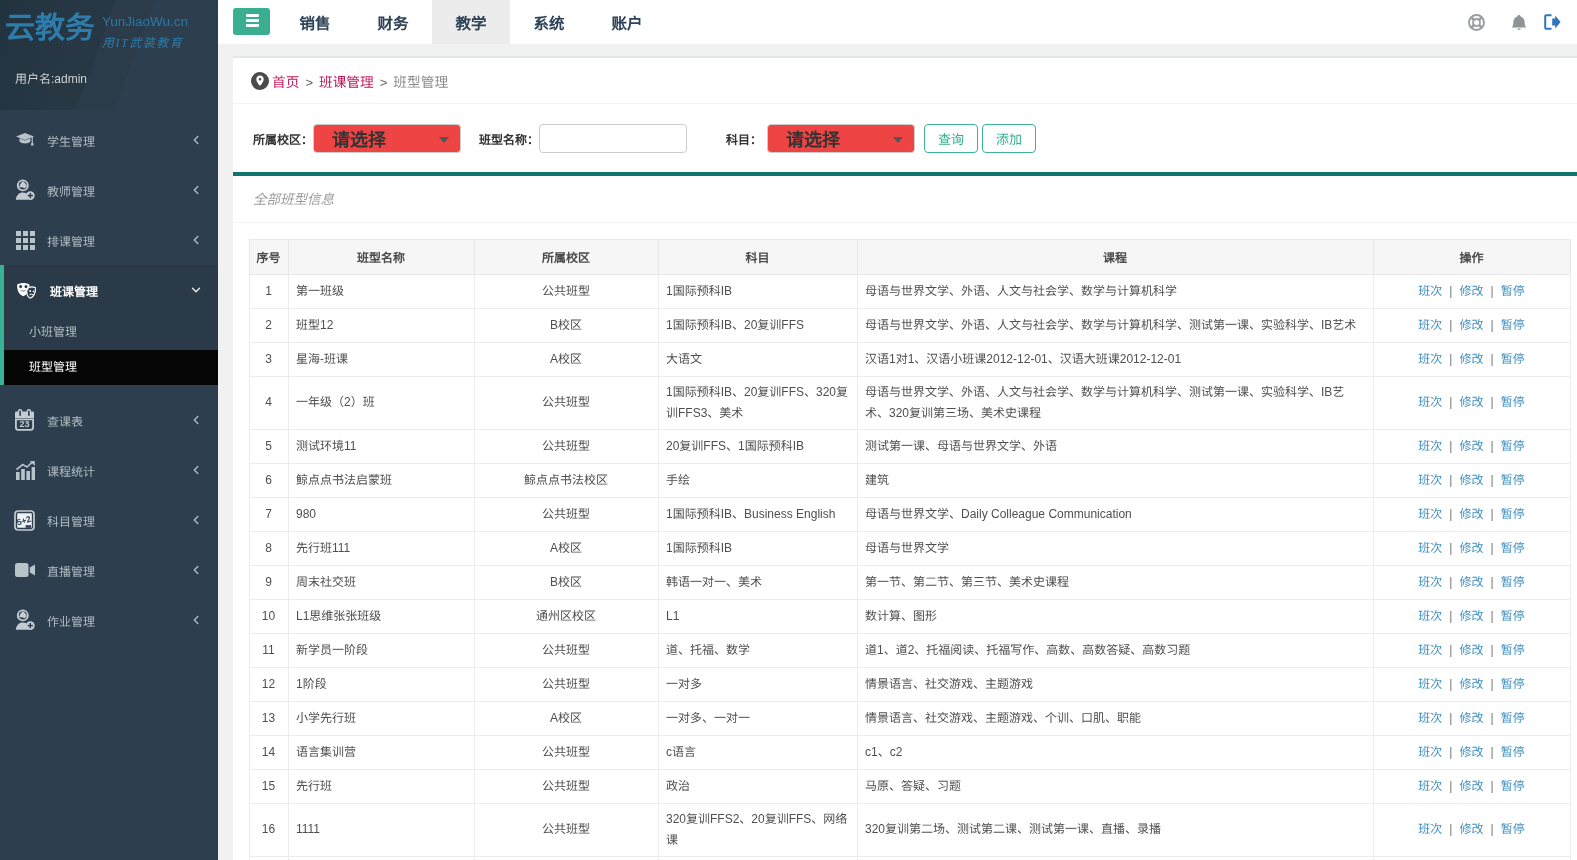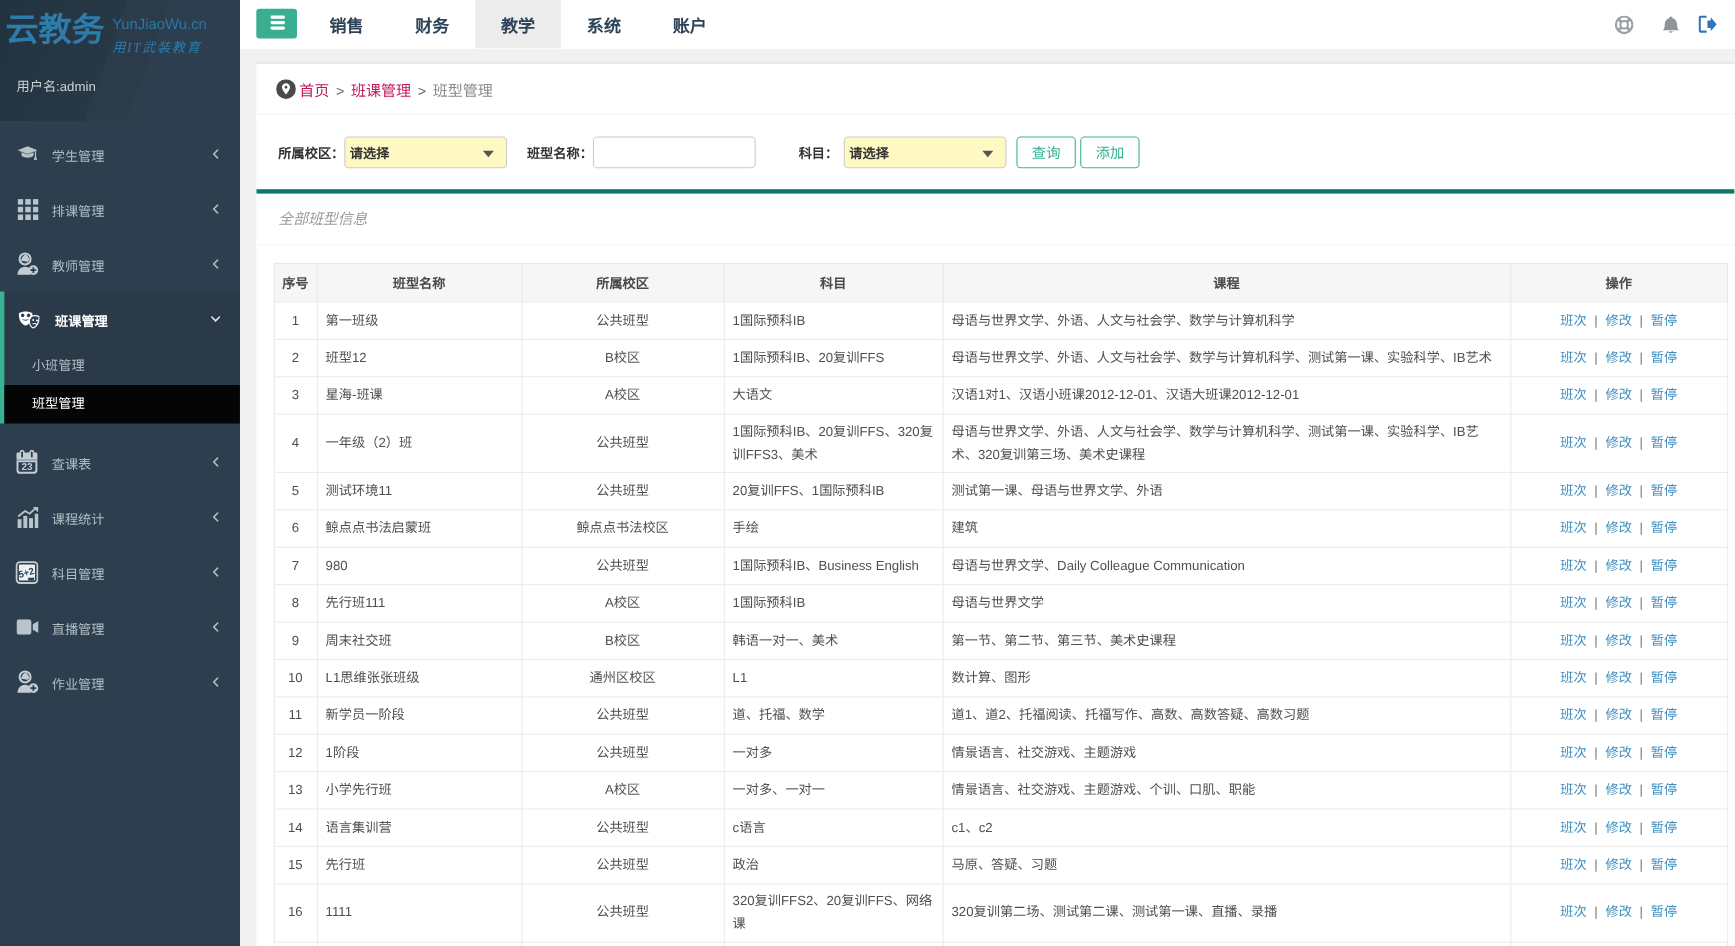--- a/index.html
+++ b/index.html
@@ -51,21 +51,21 @@
 .main { margin-left:218px; padding:56px 0 0 15px; }
 .card { background:#fff; border-top:2px solid #e2e7ea; height:804px; overflow:hidden; }
 .bc-row { height:46px; display:flex; align-items:center; border-bottom:1px solid #f4f4f4; }
 .bc-pin { width:18px; height:18px; margin-left:18px; }
 .bc { margin-left:3px; font-size:13.7px; color:#8b8b8b; }
 .bc a { color:#be185d; text-decoration:none; }
 .bc .sep { color:#666; margin:0 6px; font-size:13px; }
 
 .filter-row { height:72px; display:flex; align-items:center; border-bottom:4px solid #0f766e; }
 .flabel { font-size:12px; font-weight:bold; color:#333; }
-.fsel { width:148px; height:29px; border:1px solid #ccc; border-radius:4px; background:#fef9c3; position:relative; display:flex; align-items:center; padding-left:4px; font-size:12px; font-weight:bold; color:#333; }
+.fsel { width:148px; height:29px; border:1px solid #ccc; border-radius:4px; background:#ef4444; position:relative; display:flex; align-items:center; padding-left:18px; font-size:18px; font-weight:bold; color:#333; }
 .fsel .arrow { position:absolute; right:11px; top:12px; width:0; height:0; border-left:5px solid transparent; border-right:5px solid transparent; border-top:6px solid #555; }
 .finput { width:148px; height:29px; border:1px solid #ccc; border-radius:4px; background:#fff; outline:none; }
 .fbtn { height:29px; padding:0 13px; border:1px solid #3cb495; border-radius:4px; background:#fff; color:#35b192; font-size:13px; display:flex; align-items:center; }
 
 .sec-title { height:47px; line-height:47px; color:#9b9b9b; font-size:13.5px; padding-left:20px; border-bottom:1px solid #f4f4f4;font-style:italic; }
 
 
 .tblwrap { padding:15.5px 7px 0 15.5px; }
 table { border-collapse:collapse; width:1321px; table-layout:fixed; font-size:12px; color:#4f4f4f; }
 th { background:#f6f6f6; font-weight:bold; color:#4a4a4a; height:35px; border:1px solid #e9e9e9; text-align:center; font-size:12px; }
@@ -100,51 +100,51 @@
             <path d="M16.2 13 h2.1 l0.3 2.5 h-2.7 Z"></path>
           </svg>
         </span>
         <span class="mtext">学生管理</span>
         <span class="chev"><svg width="12" height="12" viewBox="0 0 12 12">
             <path d="M7.8 2.5 L4.3 6 L7.8 9.5" stroke="#b0bcc3" stroke-width="1.4" fill="none" stroke-linecap="round"></path>
           </svg></span>
       </li>
     <li>
         <span class="mi">
+          <svg width="20" height="22" viewBox="0 0 20 22">
+            <circle cx="7.8" cy="6.4" r="5" fill="none" stroke="#c3ccd2" stroke-width="1.9"></circle>
+            <path d="M8.2 2.2 C9.8 3.2 11.2 5.2 11.8 7.4 L9.6 9.2 C7.6 8.2 5.4 7.8 4.2 8.6 C4.4 5.6 6 3.4 8.2 2.2 Z" fill="#c3ccd2"></path>
+            <path d="M0.8 20.8 C1.2 16.2 4.2 13.6 7.8 13.6 C9.9 13.6 11.7 14.4 13 15.8 L13 20.8 Z" fill="#c3ccd2"></path>
+            <circle cx="15.3" cy="16.6" r="4.4" fill="#c3ccd2"></circle>
+            <g stroke="#2d3e4e" stroke-width="1.5">
+              <path d="M15.3 14 V19.2"></path>
+              <path d="M12.7 16.6 H17.9"></path>
+            </g>
+          </svg>
+        </span>
+        <span class="mtext">教师管理</span>
+        <span class="chev"><svg width="12" height="12" viewBox="0 0 12 12">
+            <path d="M7.8 2.5 L4.3 6 L7.8 9.5" stroke="#b0bcc3" stroke-width="1.4" fill="none" stroke-linecap="round"></path>
+          </svg></span>
+      </li>
+    <li>
+        <span class="mi">
           <svg width="19" height="19" viewBox="0 0 19 19" fill="#b8c3ca">
             <rect x="0" y="0" width="5" height="5"></rect>
             <rect x="7" y="0" width="5" height="5"></rect>
             <rect x="14" y="0" width="5" height="5"></rect>
             <rect x="0" y="7" width="5" height="5"></rect>
             <rect x="7" y="7" width="5" height="5"></rect>
             <rect x="14" y="7" width="5" height="5"></rect>
             <rect x="0" y="14" width="5" height="5"></rect>
             <rect x="7" y="14" width="5" height="5"></rect>
             <rect x="14" y="14" width="5" height="5"></rect>
           </svg>
         </span>
         <span class="mtext">排课管理</span>
-        <span class="chev"><svg width="12" height="12" viewBox="0 0 12 12">
-            <path d="M7.8 2.5 L4.3 6 L7.8 9.5" stroke="#b0bcc3" stroke-width="1.4" fill="none" stroke-linecap="round"></path>
-          </svg></span>
-      </li>
-    <li>
-        <span class="mi">
-          <svg width="20" height="22" viewBox="0 0 20 22">
-            <circle cx="7.8" cy="6.4" r="5" fill="none" stroke="#c3ccd2" stroke-width="1.9"></circle>
-            <path d="M8.2 2.2 C9.8 3.2 11.2 5.2 11.8 7.4 L9.6 9.2 C7.6 8.2 5.4 7.8 4.2 8.6 C4.4 5.6 6 3.4 8.2 2.2 Z" fill="#c3ccd2"></path>
-            <path d="M0.8 20.8 C1.2 16.2 4.2 13.6 7.8 13.6 C9.9 13.6 11.7 14.4 13 15.8 L13 20.8 Z" fill="#c3ccd2"></path>
-            <circle cx="15.3" cy="16.6" r="4.4" fill="#c3ccd2"></circle>
-            <g stroke="#2d3e4e" stroke-width="1.5">
-              <path d="M15.3 14 V19.2"></path>
-              <path d="M12.7 16.6 H17.9"></path>
-            </g>
-          </svg>
-        </span>
-        <span class="mtext">教师管理</span>
         <span class="chev"><svg width="12" height="12" viewBox="0 0 12 12">
             <path d="M7.8 2.5 L4.3 6 L7.8 9.5" stroke="#b0bcc3" stroke-width="1.4" fill="none" stroke-linecap="round"></path>
           </svg></span>
       </li>
   </ul>
   <div class="grp-active">
     <li class="parent">
         <span class="mi">
           <svg width="20" height="17" viewBox="0 0 20 17">
             <path d="M1.2 2.6 C5 0.6 9.6 0.6 13.4 2.6 C13.6 7.6 12.6 12.2 7.3 14.2 C2 12.2 1 7.6 1.2 2.6 Z" fill="#fff"></path>

